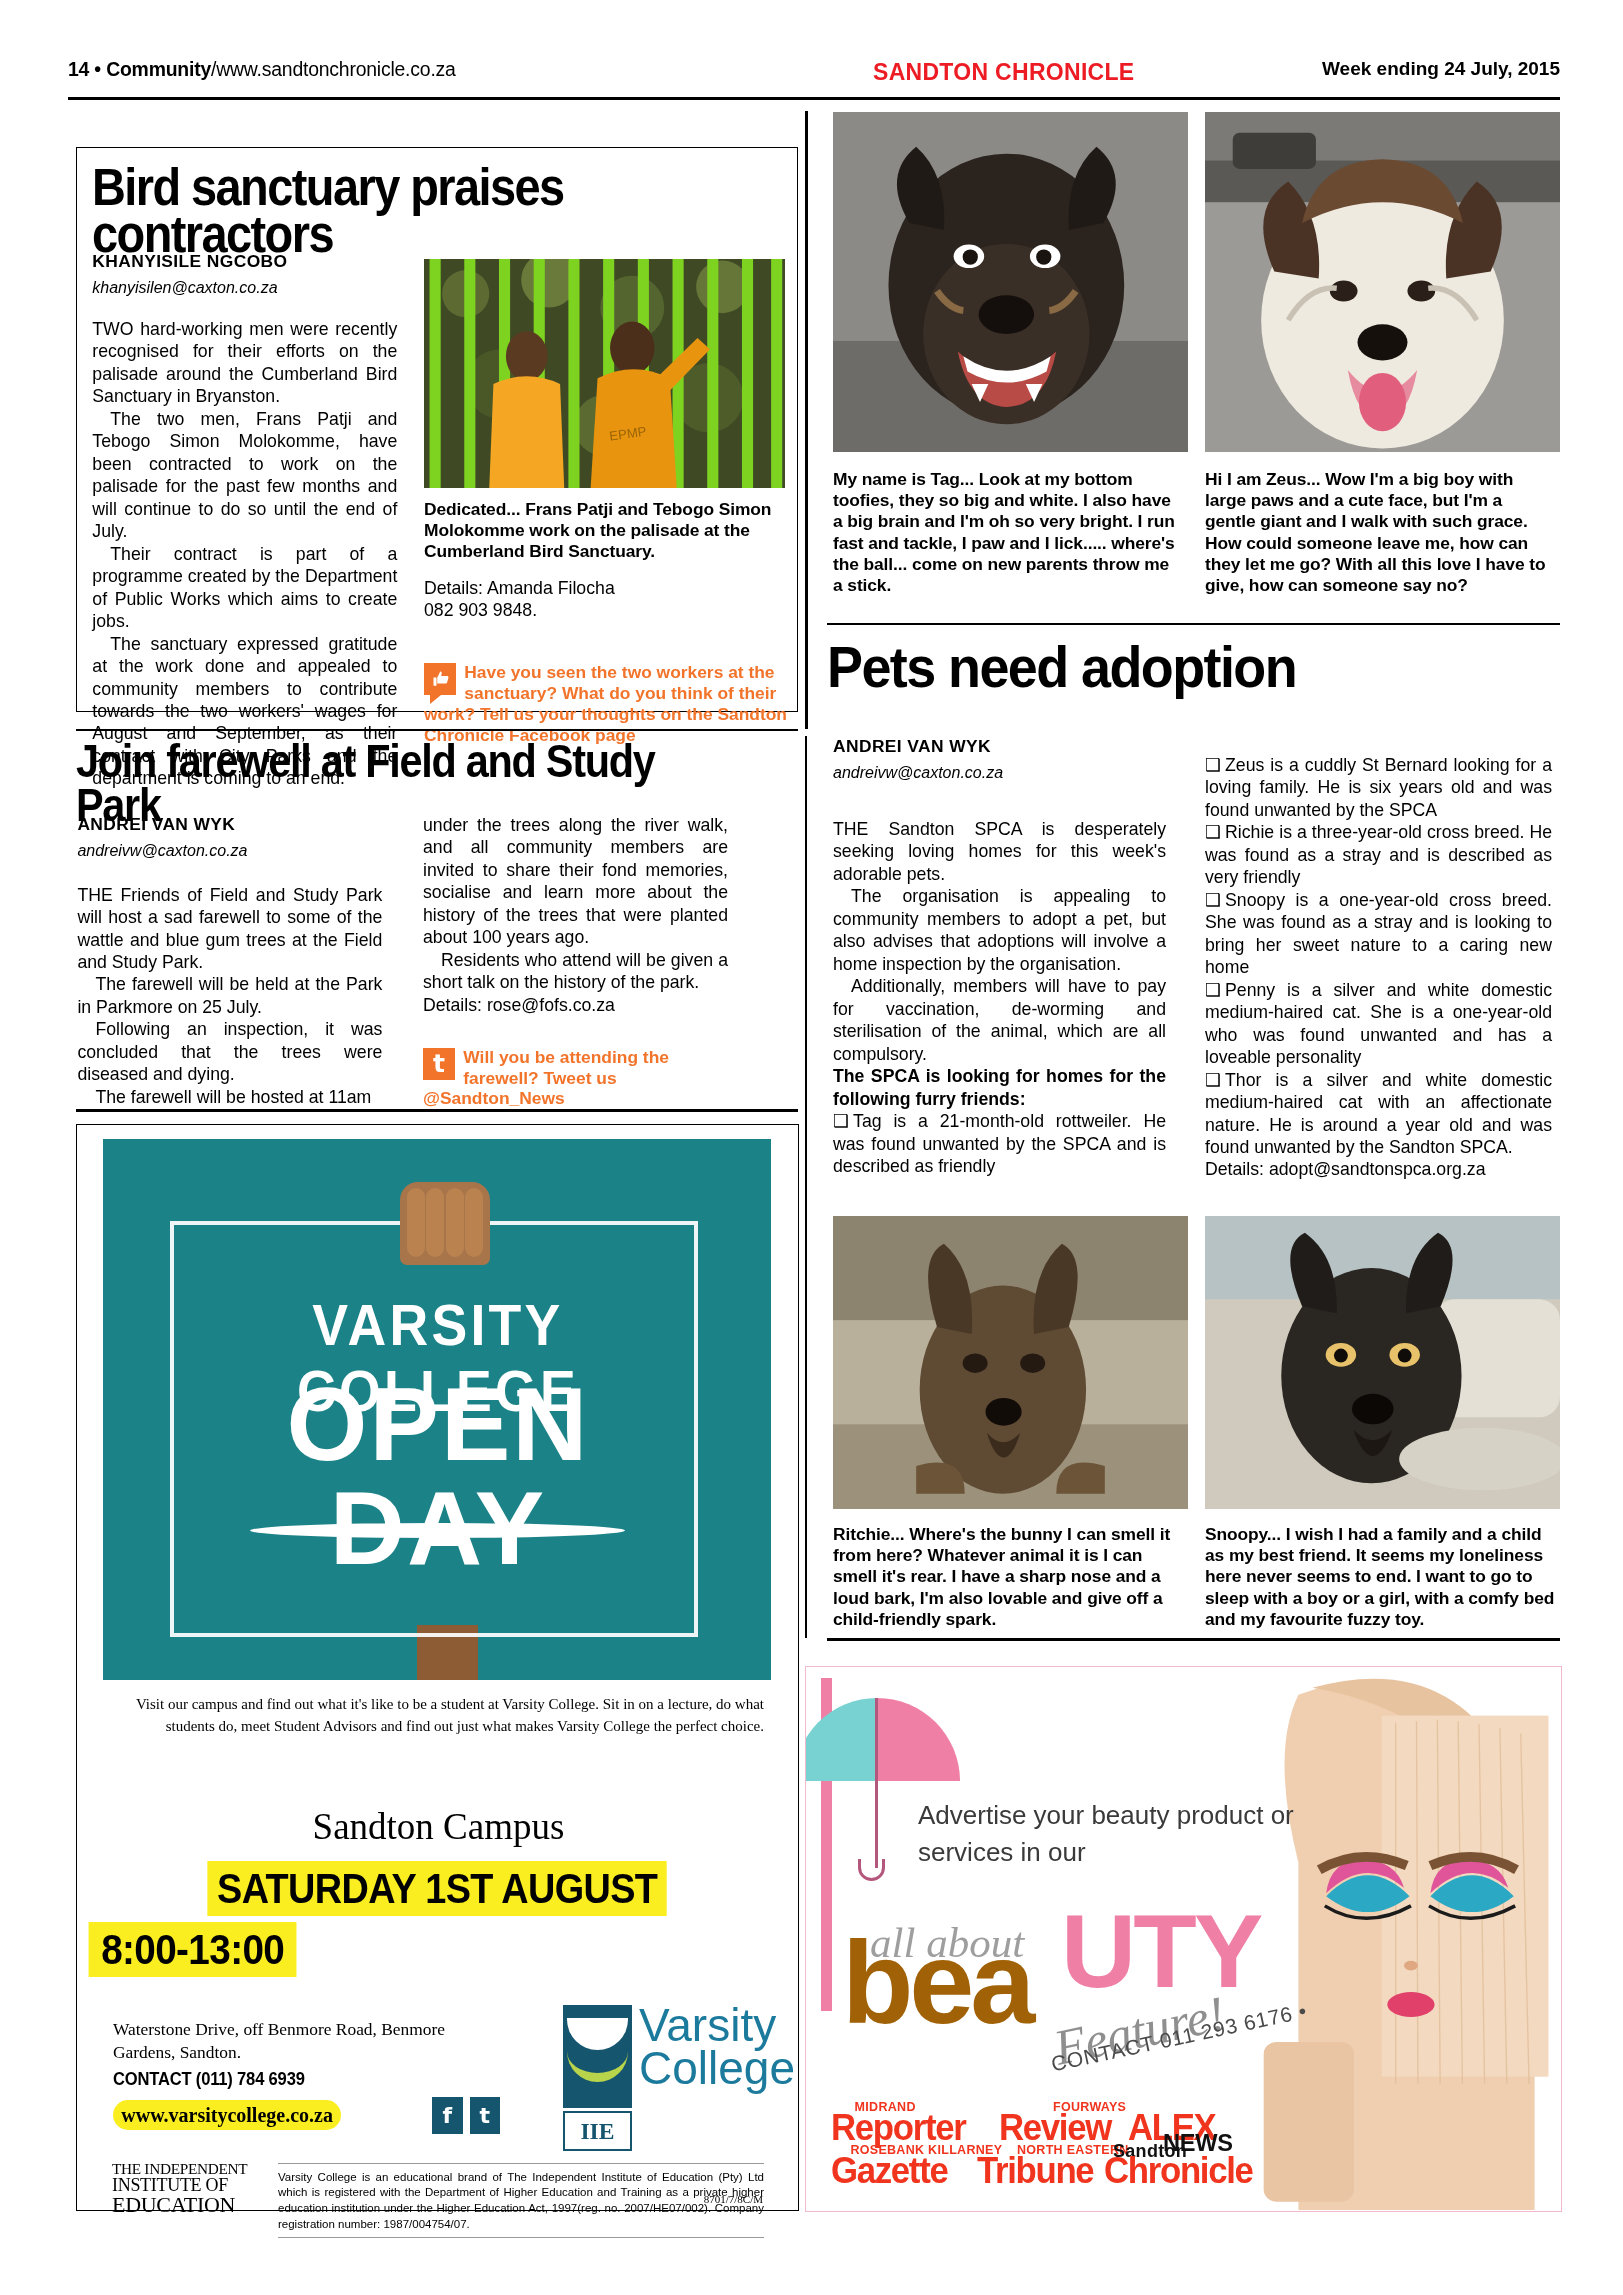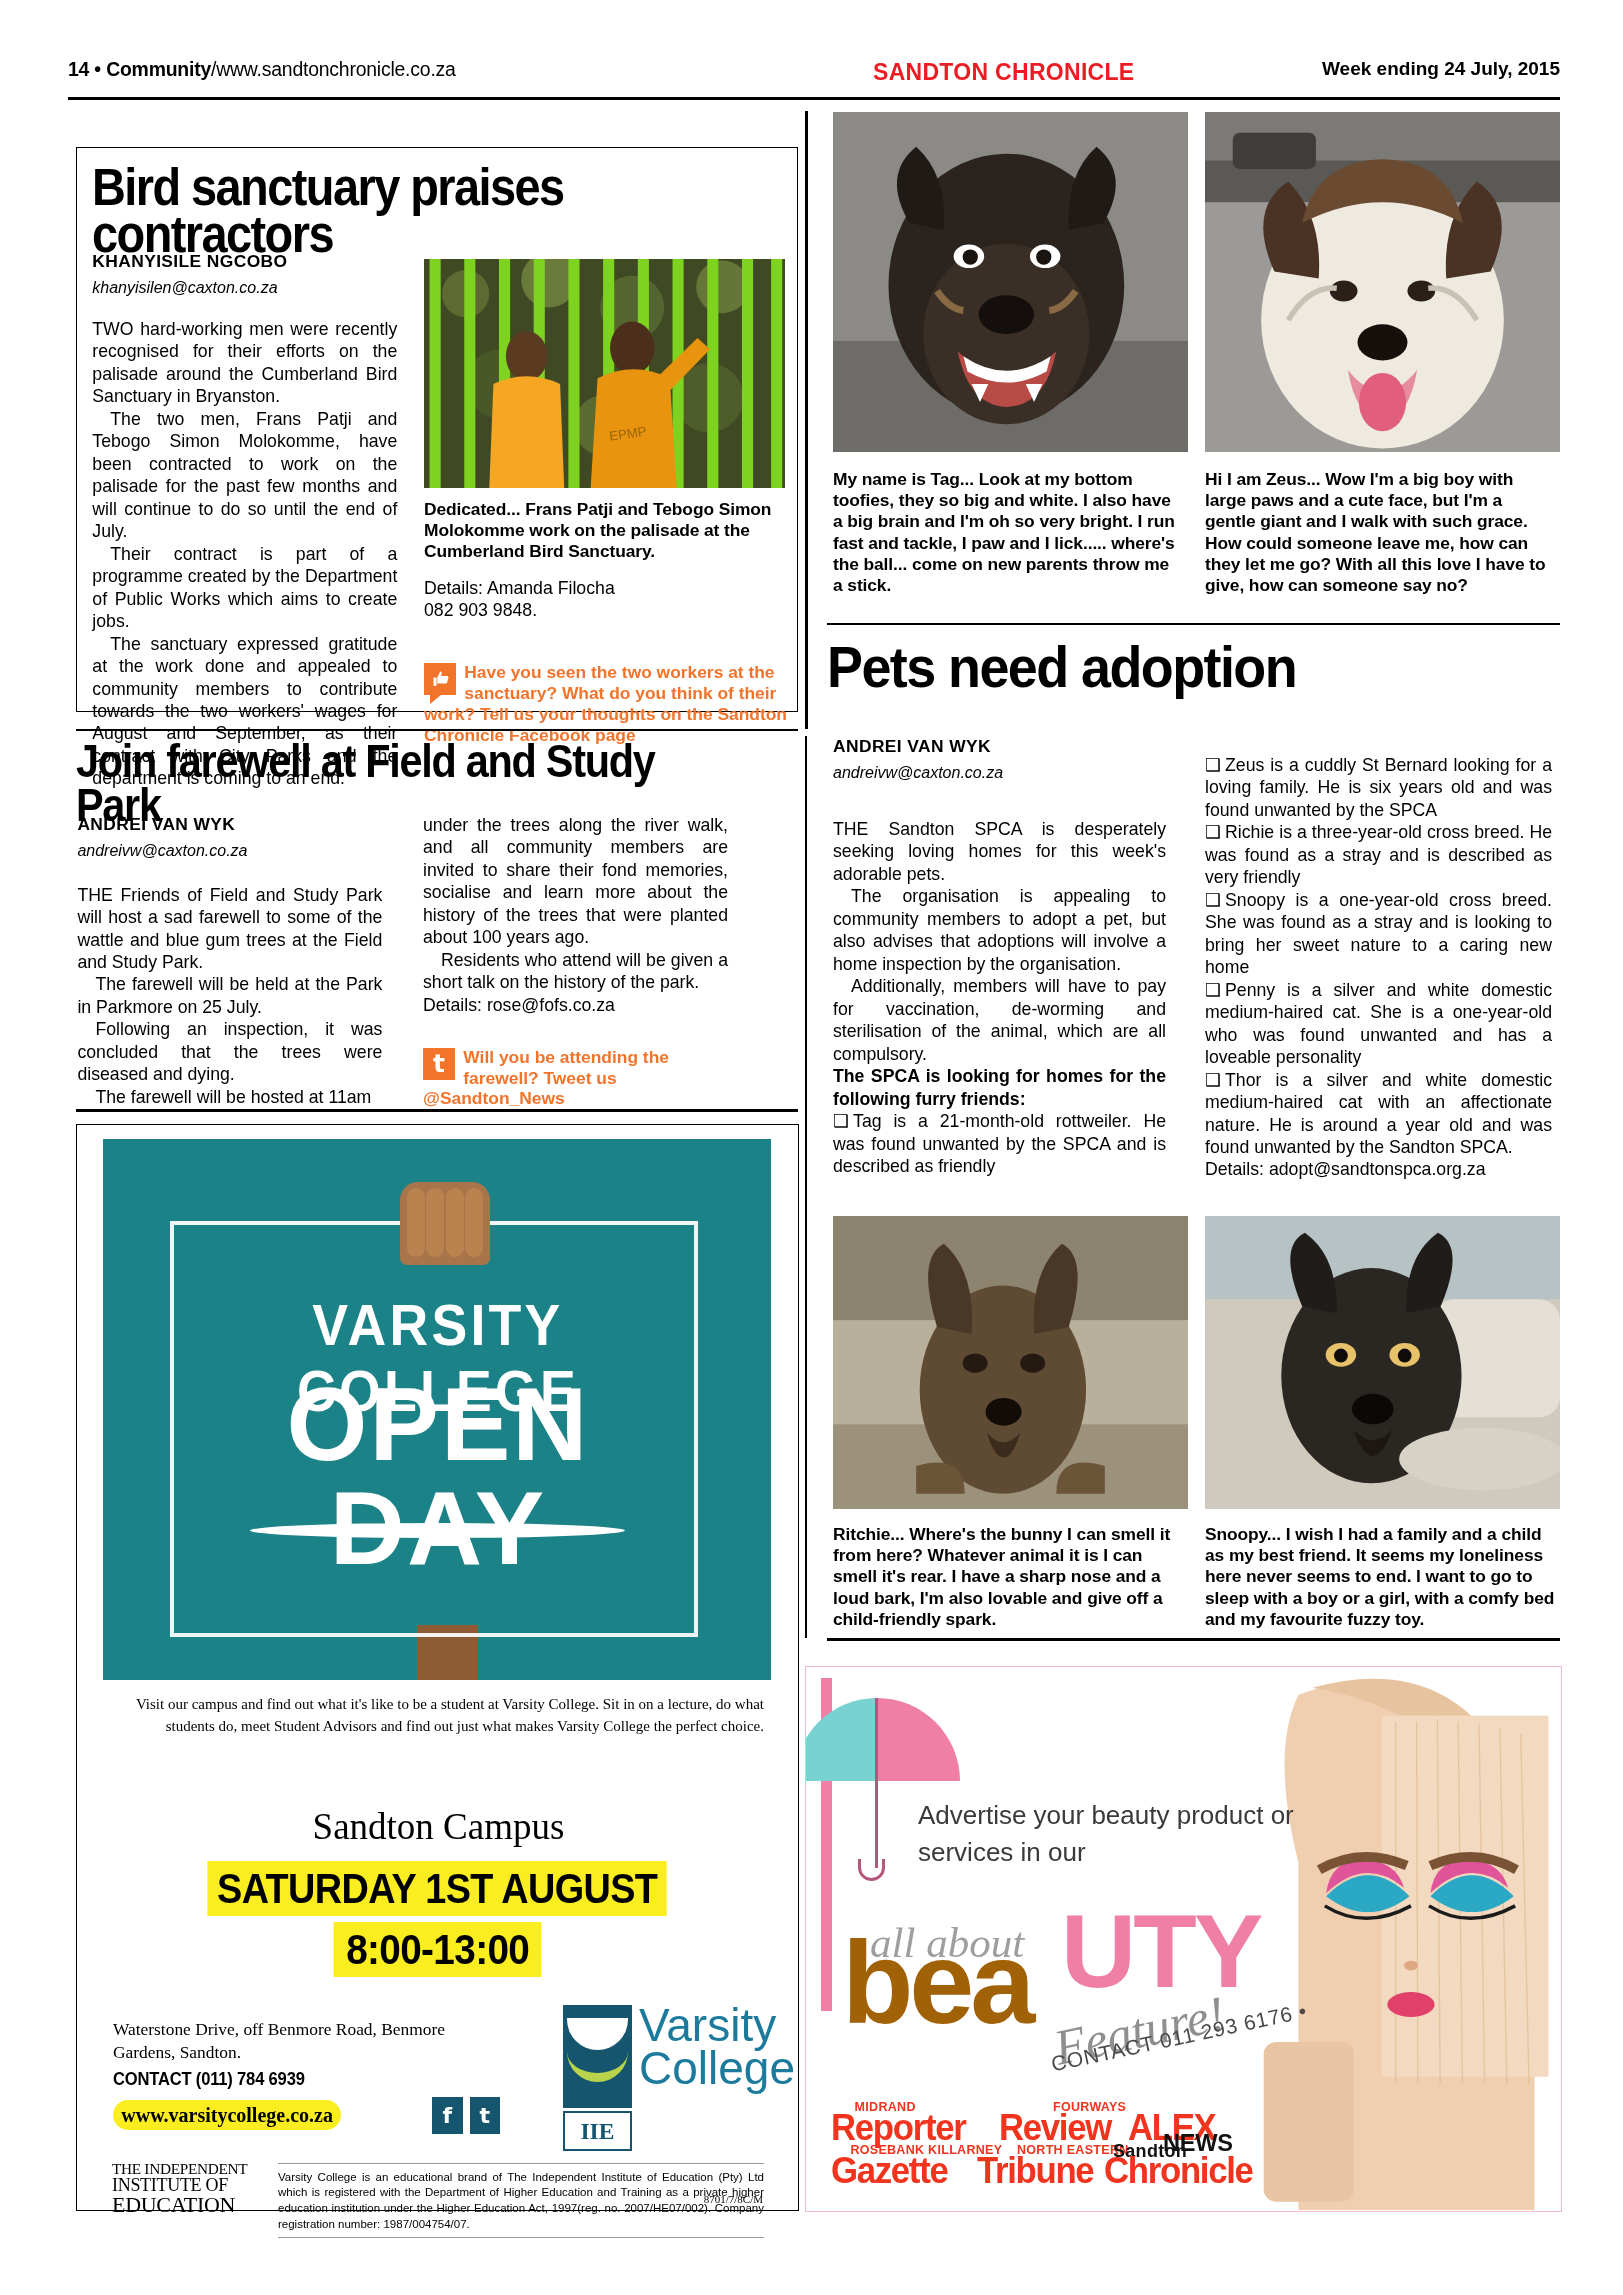--- a/index.html
+++ b/index.html
@@ -62,21 +62,21 @@
   .vc-fingers{position:absolute;left:304px;top:49px;width:78px;height:72px;}
   .vc-fingers i{position:absolute;top:0;width:18px;height:69px;background:#B9824F;border-radius:9px;display:block;}
 
   .vc-copy{position:absolute;left:36px;top:569px;width:651px;text-align:right;font-family:"Liberation Serif", serif;
            font-size:15px;line-height:1.45;}
   .vc-campus{position:absolute;left:36px;top:680px;width:651px;text-align:center;font-family:"Liberation Serif", serif;
            font-size:37px;}
   .vc-date{position:absolute;left:0;top:736px;width:721px;text-align:center;}
   .vc-date .hl{background:#FAEE20;display:inline-block;padding:2.8px 11px;font-size:43px;font-weight:bold;letter-spacing:-0.7px;
        transform:scaleX(0.88);transform-origin:center;}
-  .vc-time{position:absolute;left:0;top:797px;width:721px;text-align:center;}
+  .vc-time{position:absolute;left:0;top:797px;width:721px;}
   .vc-time .hl{background:#FAEE20;display:inline-block;padding:2.8px 14px;font-size:43px;font-weight:bold;letter-spacing:-0.7px;
        transform:scaleX(0.9);transform-origin:center;}
 
   .vc-addr{position:absolute;left:36px;top:893px;width:333px;font-family:"Liberation Serif", serif;font-size:17.4px;line-height:1.35;}
   .vc-contact{position:absolute;left:36px;top:944px;font-size:18px;font-weight:bold;letter-spacing:-0.2px;transform:scaleX(0.92);transform-origin:left;}
   .vc-url{position:absolute;left:36px;top:975px;background:#FAEE20;padding:3.5px 8.3px;font-family:"Liberation Serif", serif;font-size:20px;font-weight:bold;border-radius:15px;}
   .vc-sm{position:absolute;left:355px;top:972px;width:76px;height:37px;}
   .vc-sm div{float:left;width:30.5px;height:37px;background:#16556E;color:#fff;text-align:center;line-height:37px;
        font-size:22px;font-weight:bold;font-family:"DejaVu Sans", sans-serif;margin-right:7px;}
   .vc-logo{position:absolute;left:486px;top:880px;width:208px;height:146px;}

